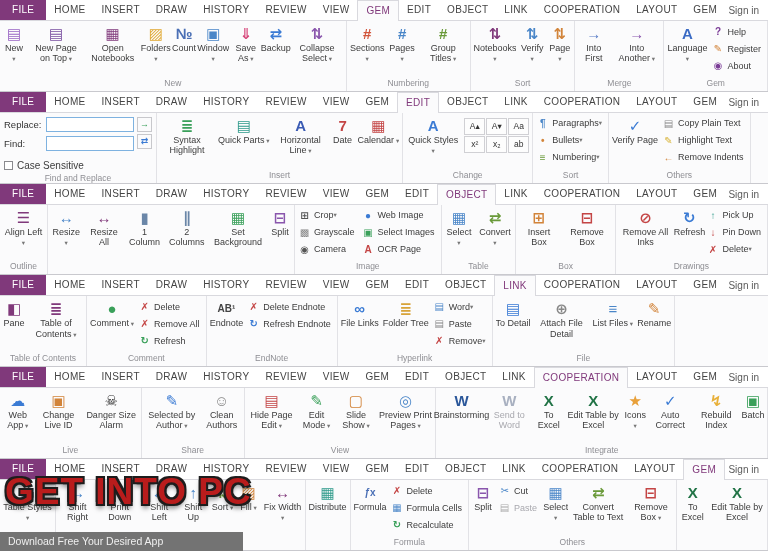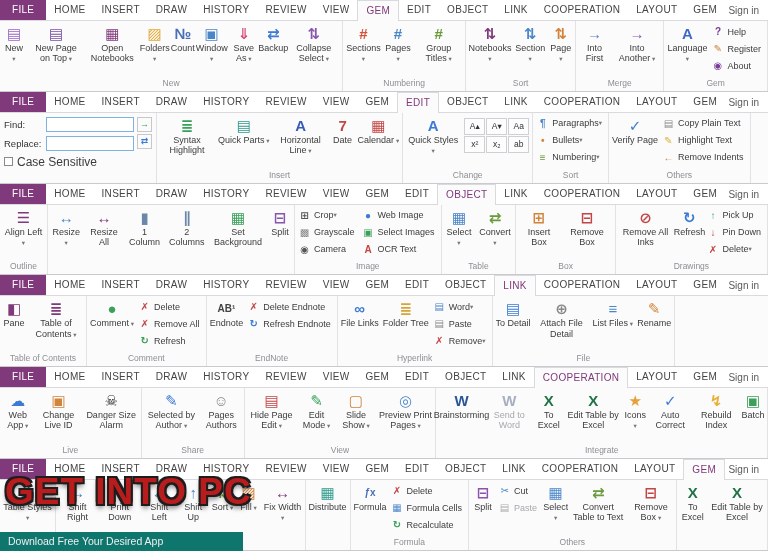--- a/index.html
+++ b/index.html
@@ -30,26 +30,26 @@
   .btn-mini{border:1px solid #d0d0d4;background:#fdfdfd;font-size:8.5px;display:flex;align-items:center;justify-content:center;color:#333;cursor:default;}
   .disabled, .disabled .slbl{color:#a8a8ae;}
   .fr{display:flex;flex-direction:column;padding:2px 3px;font-size:9.5px;color:#333;}
   .fr-main{display:flex;}
   .fr-rows{display:flex;flex-direction:column;gap:2px;}
   .fr-row{display:flex;align-items:center;height:17px;}
   .fr-row .fl{width:42px;text-align:left;}
   .fr-row input{width:88px;height:15px;border:1px solid #7eb2e0;background:#fff;font-size:9px;padding:0 2px;outline:none;}
   .fr-side{display:flex;flex-direction:column;margin-left:3px;gap:2px;padding-top:1px;}
   .fr-sbtn{width:15px;height:15px;border:1px solid #c8c8cc;background:#fbfbfc;font-size:9px;font-weight:bold;display:flex;align-items:center;justify-content:center;cursor:default;}
-  .chk{display:flex;align-items:center;margin-top:3px;font-size:12px;color:#3c3c3c;cursor:default;}
+  .chk{display:flex;align-items:center;margin-top:8px;font-size:10px;color:#3c3c3c;cursor:default;}
   .chkbox{width:9px;height:9px;border:1px solid #8a8a8e;background:#fff;margin-right:4px;display:inline-block;}
   .watermark{position:absolute;left:5px;top:471px;z-index:10;pointer-events:none;}
   .wm-title{font-size:37px;font-weight:bold;letter-spacing:1px;color:#b91c1c;white-space:nowrap;
     text-shadow:-2px -2px 0 #1d1d1d,2px -2px 0 #1d1d1d,-2px 2px 0 #1d1d1d,2px 2px 0 #1d1d1d,0 4px 5px rgba(0,0,0,.55);}
-  .wm-bar{position:absolute;left:0;top:532px;width:243px;height:19px;background:#0f766e;color:#efefef;
+  .wm-bar{position:absolute;left:0;top:532px;width:243px;height:19px;background:#737373;color:#efefef;
     font-size:10.5px;line-height:19px;padding-left:8px;z-index:11;white-space:nowrap;}
 </style>
 </head>
 <body>
 
 <div id="app">
   <div class="watermark">
     <div class="wm-title">GET INTO PC</div>
   </div>
   <div class="wm-bar">
@@ -133,21 +133,21 @@
           <div class="grp-label">Numbering</div>
         </div>
         <div class="group">
           <div class="grp-content">
             <div class="btn-large">
               <span class="icon" style="color: rgb(128, 57, 123);">⇅</span>
               <span class="lbl"><span>Notebooks</span><span class="arrow"> ▾</span></span>
             </div>
             <div class="btn-large">
               <span class="icon" style="color: rgb(74, 134, 200);">⇅</span>
-              <span class="lbl"><span>Section</span><span class="arrow"> ▾</span></span>
+              <span class="lbl"><span>Verify</span><span class="arrow"> ▾</span></span>
             </div>
             <div class="btn-large">
               <span class="icon" style="color: rgb(210, 132, 58);">⇅</span>
               <span class="lbl"><span>Page</span><span class="arrow"> ▾</span></span>
             </div>
           </div>
           <div class="grp-label">Sort</div>
         </div>
         <div class="group">
           <div class="grp-content">
@@ -205,39 +205,40 @@
         <div class="tab">GEM</div>
         <span class="signin">Sign in</span>
       </div>
       <div class="ribbon">
         <div class="group">
           <div class="grp-content">
             <div class="fr">
               <div class="fr-main">
                 <div class="fr-rows">
                   <div class="fr-row">
-                    <span class="fl">Find:</span>
+                    <span class="fl">Replace:</span>
                     <input type="text" style="">
                   </div>
                   <div class="fr-row">
-                    <span class="fl">Replace:</span>
+                    <span class="fl">Find:</span>
                     <input type="text" style="">
                   </div>
                 </div>
                 <div class="fr-side">
                   <div class="fr-sbtn" style="color: rgb(58, 160, 90);">→</div>
                   <div class="fr-sbtn" style="color: rgb(59, 123, 212);">⇄</div>
                 </div>
               </div>
               <div class="chk">
                 <span class="chkbox"></span>
                 <span>Case Sensitive</span>
               </div>
             </div>
           </div>
+          <div class="grp-label">Find and Replace</div>
         </div>
         <div class="group">
           <div class="grp-content">
             <div class="btn-large">
               <span class="icon" style="color: rgb(58, 160, 90);">≣</span>
               <span class="lbl"><span>Syntax Highlight</span></span>
             </div>
             <div class="btn-large">
               <span class="icon" style="color: rgb(46, 154, 138);">▤</span>
               <span class="lbl"><span>Quick Parts</span><span class="arrow"> ▾</span></span>
@@ -398,21 +399,21 @@
               <div class="btn-small">
                 <span class="icon" style="color: rgb(59, 123, 212);">●</span>
                 <span class="slbl">Web Image</span>
               </div>
               <div class="btn-small">
                 <span class="icon" style="color: rgb(58, 160, 90);">▣</span>
                 <span class="slbl">Select Images</span>
               </div>
               <div class="btn-small">
                 <span class="icon" style="color: rgb(196, 69, 69);">A</span>
-                <span class="slbl">OCR Text</span>
+                <span class="slbl">OCR Page</span>
               </div>
             </div>
           </div>
           <div class="grp-label">Image</div>
         </div>
         <div class="group">
           <div class="grp-content">
             <div class="btn-large">
               <span class="icon" style="color: rgb(74, 134, 200);">▦</span>
               <span class="lbl"><span>Select</span><span class="arrow"> ▾</span></span>
@@ -630,21 +631,21 @@
           <div class="grp-label">Live</div>
         </div>
         <div class="group">
           <div class="grp-content">
             <div class="btn-large">
               <span class="icon" style="color: rgb(59, 123, 212);">✎</span>
               <span class="lbl"><span>Selected by Author</span><span class="arrow"> ▾</span></span>
             </div>
             <div class="btn-large">
               <span class="icon" style="color: rgb(136, 136, 136);">☺</span>
-              <span class="lbl"><span>Pages Authors</span></span>
+              <span class="lbl"><span>Clean Authors</span></span>
             </div>
           </div>
           <div class="grp-label">Share</div>
         </div>
         <div class="group">
           <div class="grp-content">
             <div class="btn-large">
               <span class="icon" style="color: rgb(196, 69, 69);">▤</span>
               <span class="lbl"><span>Hide Page Edit</span><span class="arrow"> ▾</span></span>
             </div>

